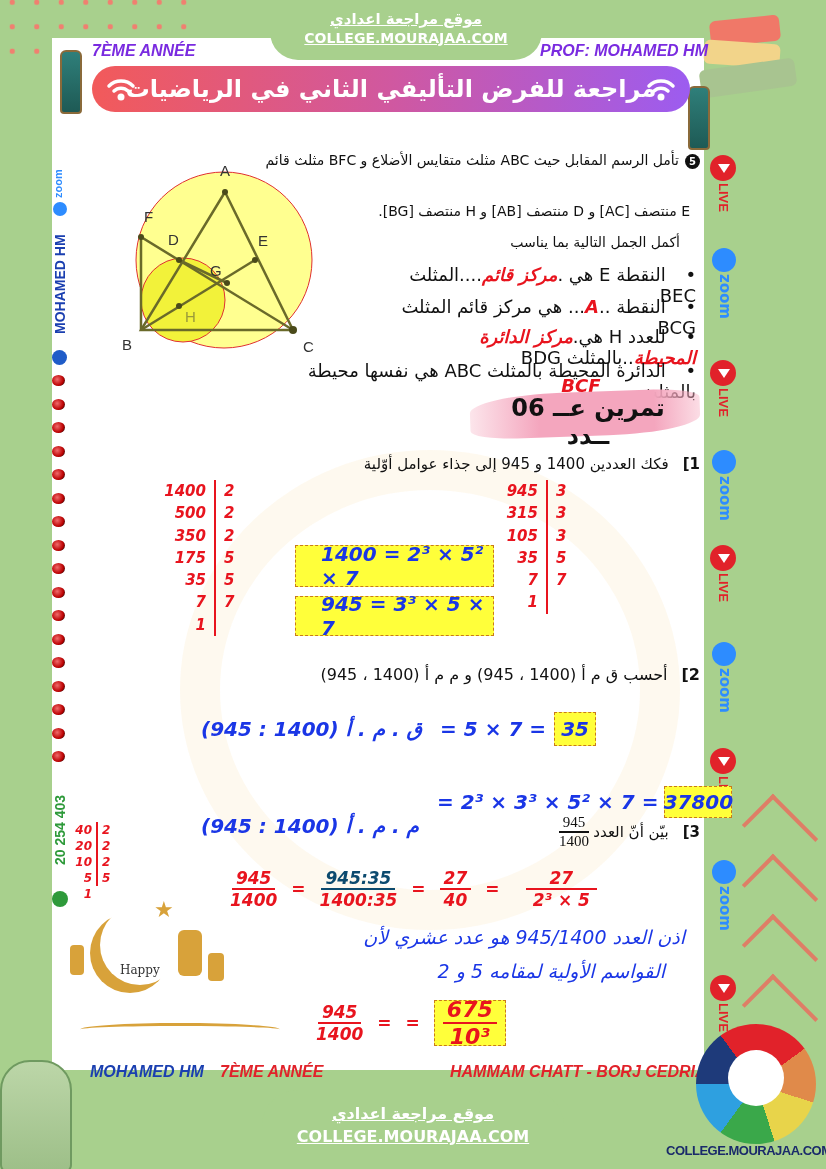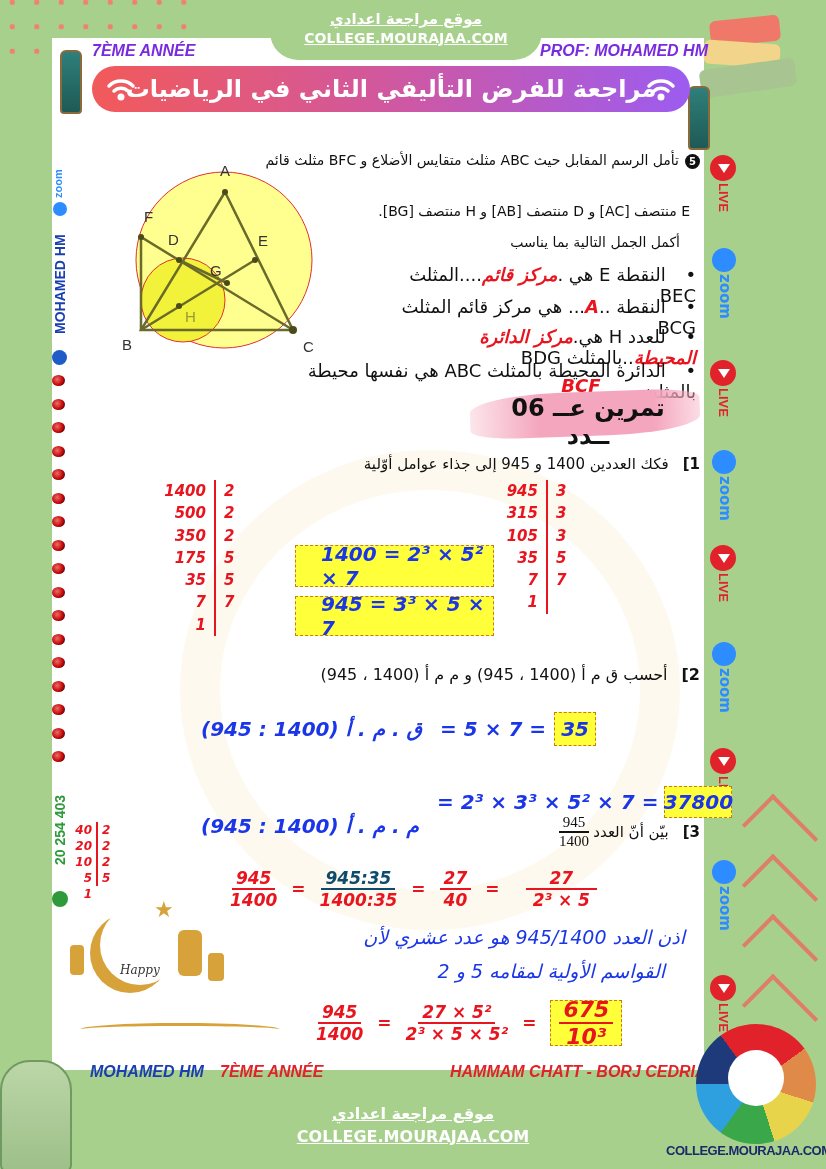--- a/index.html
+++ b/index.html
@@ -353,40 +353,36 @@
 
 <div class="q hand-blue" style="left:240px;top:926px;width:420px;font-size:19px;font-weight:normal;">اذن العدد 945/1400 هو عدد عشري لأن</div>
 <div class="q hand-blue" style="left:280px;top:960px;width:360px;font-size:19px;font-weight:normal;">القواسم الأولية لمقامه 5 و 2</div>
 
 <div class="eq hand-red" style="left:316px;top:1000px;font-size:17px;gap:14px;">
   <span class="frac">
       <span class="n">945</span>
       <span>1400</span>
     </span>
   <span>=</span>
-  <span class="frac">
-      <span class="n">27 × 5²</span>
-      <span>2³ × 5 × 5²</span>
-    </span>
   <span>=</span>
   <span class="ybox" style="position:static;width:70px;height:44px;flex-direction:column;font-size:22px;">
       <span class="frac">
         <span class="n">675</span>
         <span>10³</span>
       </span>
     </span>
 </div>
 
 <div class="ramadan">
   <div style="position:absolute;left:40px;top:0;width:80px;height:80px;border-radius:50%;box-shadow:-10px 8px 0 0 #d8a23a;"></div>
   <div style="position:absolute;left:94px;top:-8px;color:#d8a23a;font-size:22px;">★</div>
   <div style="position:absolute;left:10px;top:40px;width:14px;height:30px;background:#d8a23a;border-radius:4px;"></div>
   <div style="position:absolute;left:118px;top:25px;width:24px;height:46px;background:#d8a23a;border-radius:6px;"></div>
   <div style="position:absolute;left:148px;top:48px;width:16px;height:28px;background:#d8a23a;border-radius:4px;"></div>
-  <div style="position:absolute;left:60px;top:58px;font-size:12px;font-style:italic;color:#333;font-family:'DejaVu Serif',serif;">Happy</div>
+  <div style="position:absolute;left:60px;top:58px;font-size:12px;color:#333;font-family:'DejaVu Serif',serif;">Happy</div>
   <div style="position:absolute;left:20px;top:118px;width:200px;height:10px;border-top:3px solid #d8a23a;border-radius:50%;"></div>
 </div>
 
 <div class="foot-line" style="left:90px;color:#1a3fb0;">MOHAMED HM</div>
 <div class="foot-line" style="left:220px;color:#e1222a;">7ÈME ANNÉE</div>
 <div class="foot-line" style="left:450px;color:#e1222a;">HAMMAM CHATT - BORJ CEDRIA</div>
 
 <div class="backpack"></div>
 
 <div class="footer-tab">

